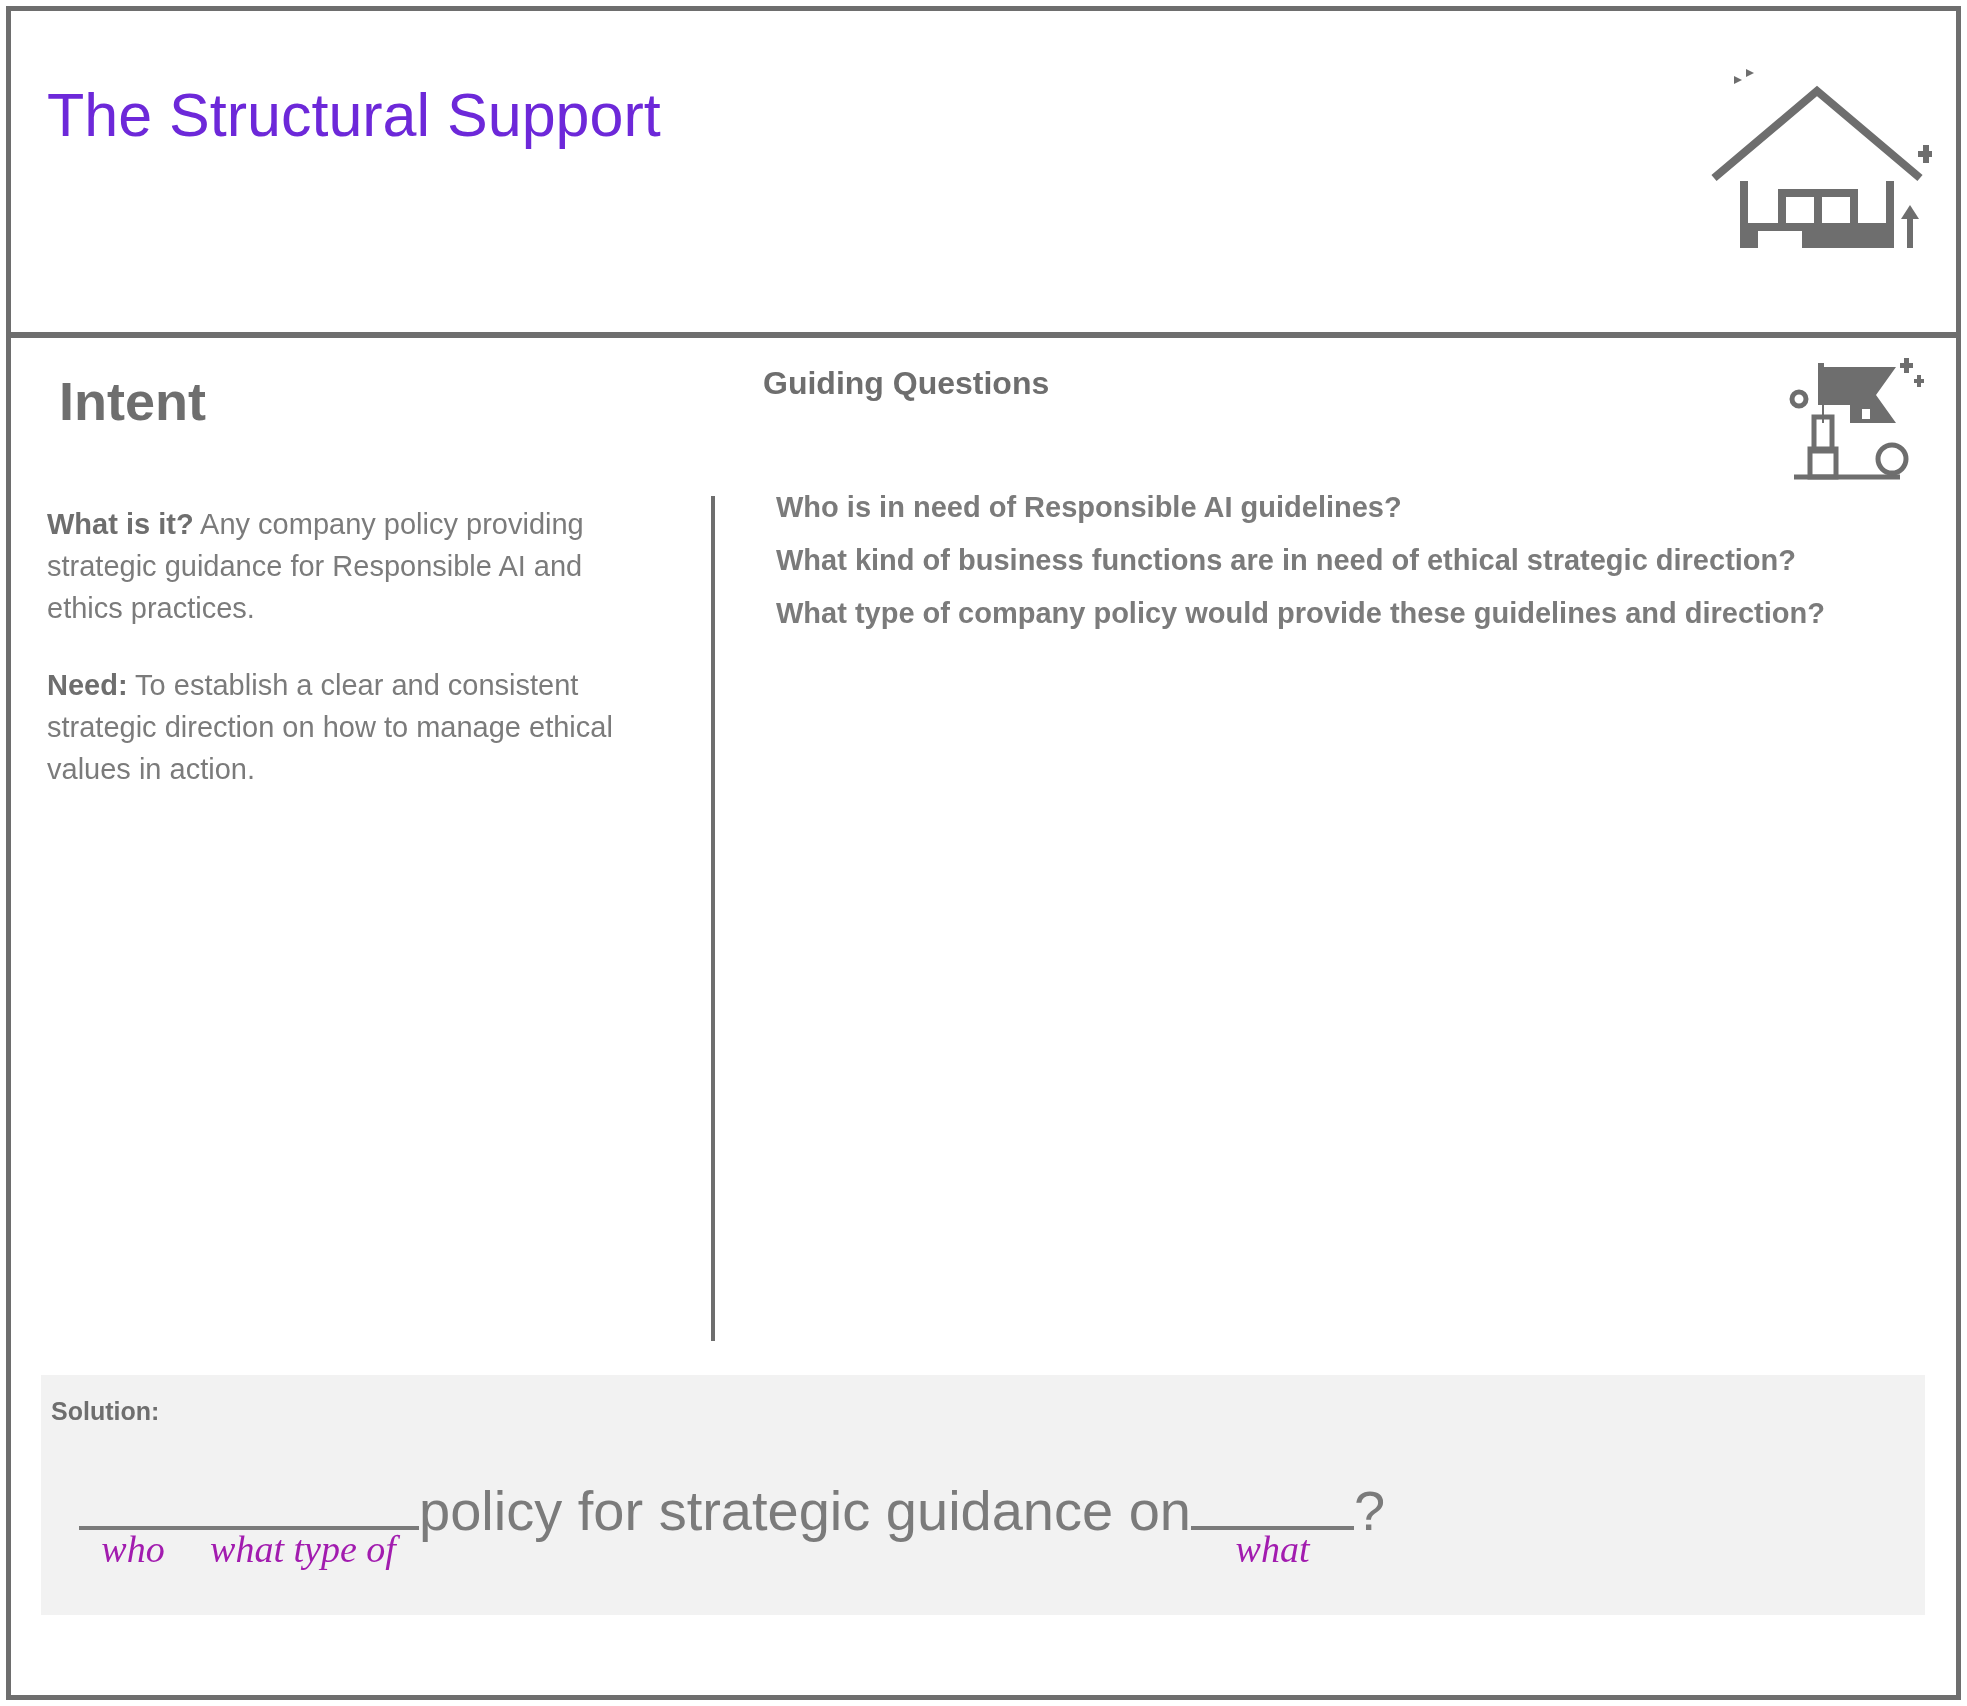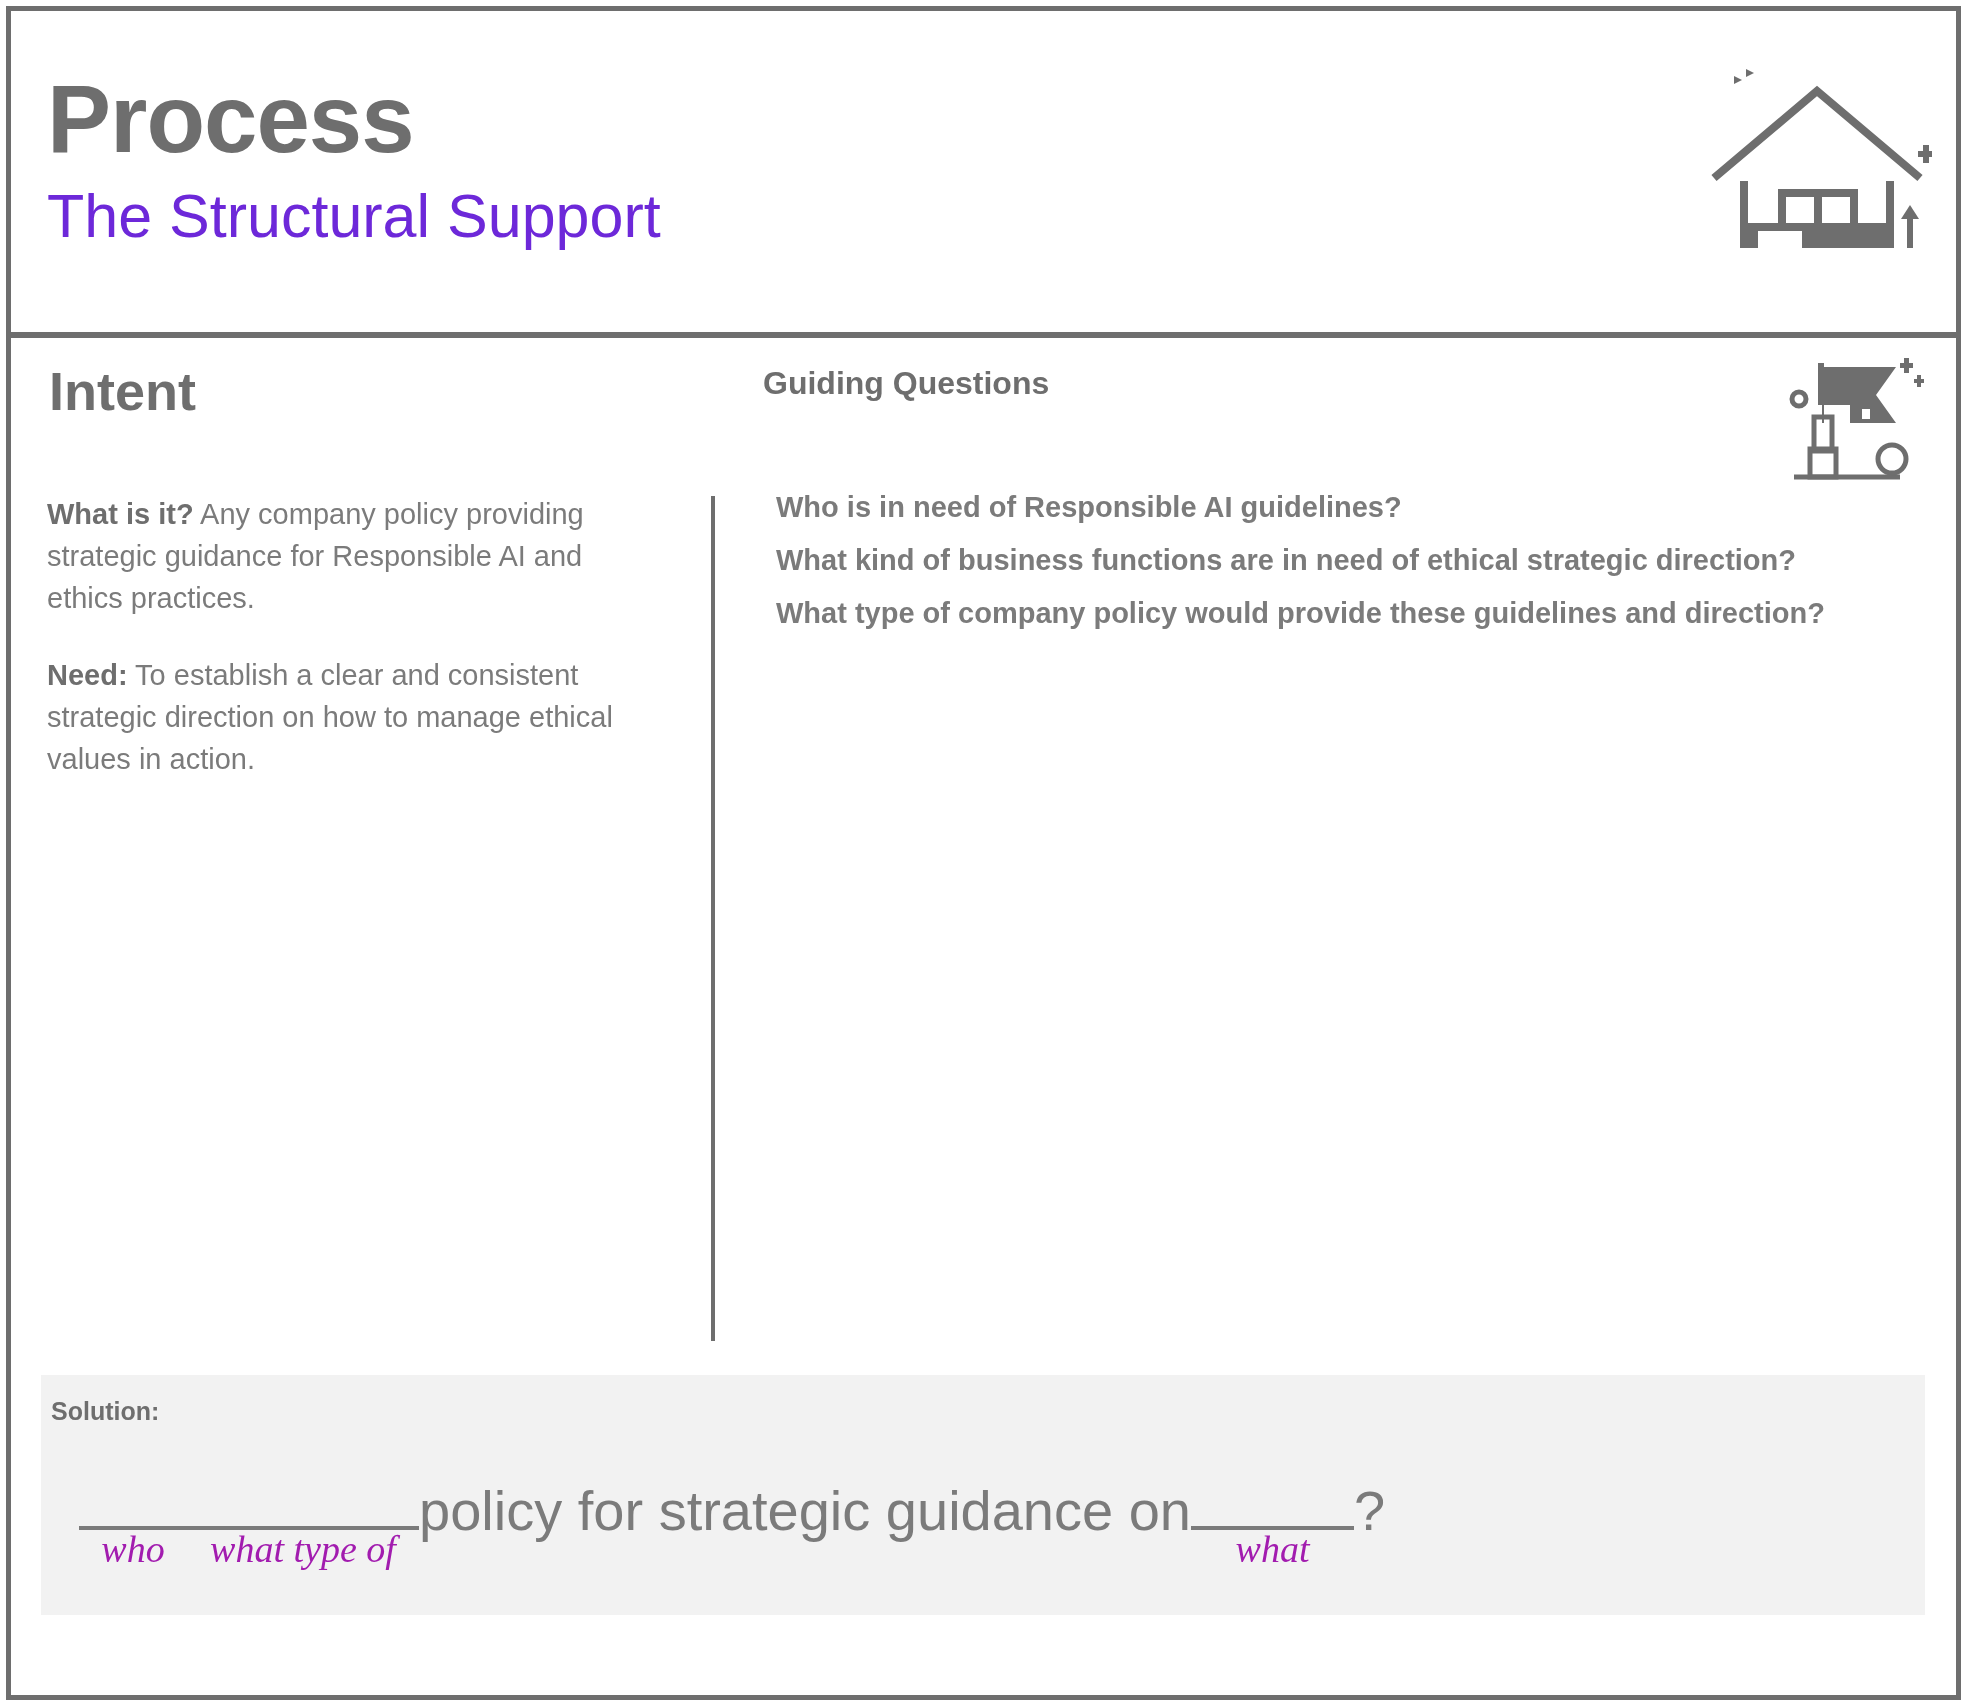--- a/index.html
+++ b/index.html
@@ -78,21 +78,21 @@
   .intent-col {
     position: absolute;
     left: 36px;
     top: 22px;
     width: 590px;
   }
   .intent-heading {
     font-size: 54px;
     font-weight: bold;
     color: #6e6e6e;
-    margin: 2px;
+    margin: 12px;
     line-height: 1.1;
   }
   .intent-body {
     margin-top: 72px;
   }
   .intent-para {
     font-size: 29px;
     color: #7b7b7b;
     line-height: 1.45;
     margin: 0 0 34px 0;
@@ -187,21 +187,20 @@
     white-space: nowrap;
   }
 </style>
 </head>
 <body>
 
 <div class="card">
 
   <div class="header">
     <div class="title-block">
-      <div class="title">Process</div>
       <div class="subtitle">The Structural Support</div>
     </div>
 
     <div class="house-icon">
       <svg width="230" height="215" viewBox="0 0 230 215" xmlns="http://www.w3.org/2000/svg">
         <g fill="none" stroke="#6e6e6e" stroke-width="8">
           <polyline points="12,145 115,58 218,145"></polyline>
           <line x1="42" y1="148" x2="42" y2="248"></line>
           <line x1="188" y1="148" x2="188" y2="248"></line>
           <rect x="80" y="160" width="72" height="72"></rect>

